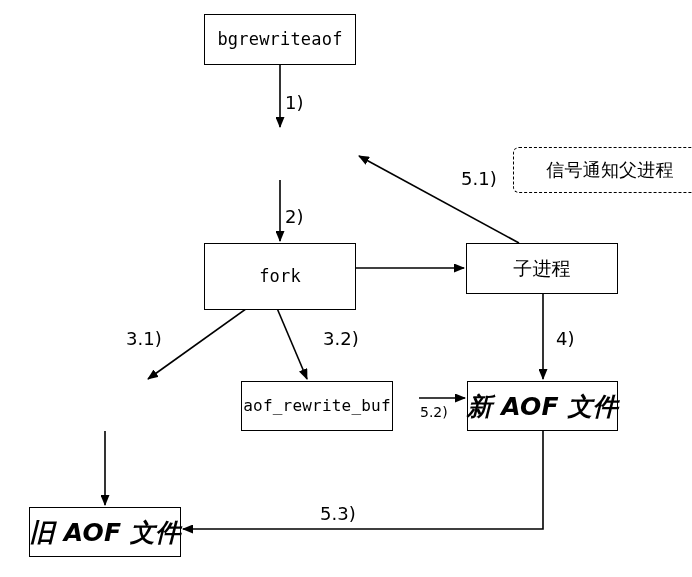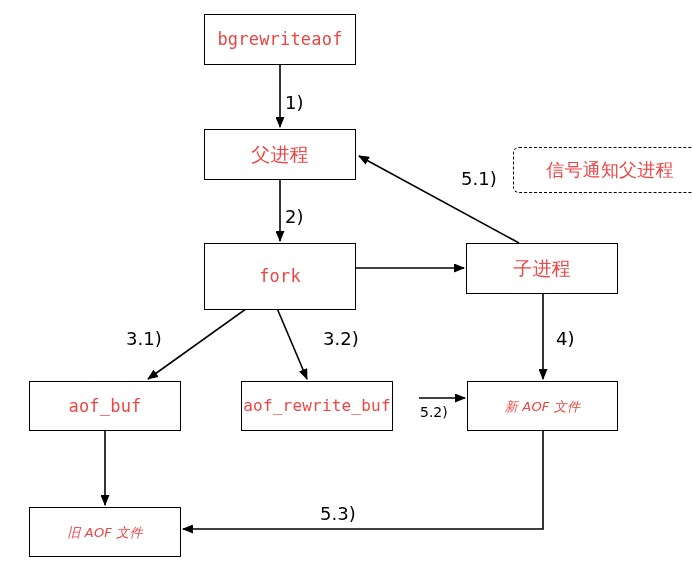--- a/index.html
+++ b/index.html
@@ -25,21 +25,21 @@
     height: 577px;
   }
   .node {
     position: absolute;
     box-sizing: border-box;
     border: 1.6px solid #000000;
     background: #ffffff;
     display: flex;
     align-items: center;
     justify-content: center;
-    color: #ef4444;
+    color: #000000;
     z-index: 3;
   }
   .node.dashed {
     border: 1.6px dashed #000000;
   }
   .node-label {
     font-size: 18px;
     line-height: 1;
     white-space: nowrap;
     letter-spacing: 0.2px;
@@ -49,22 +49,23 @@
     font-size: 17px;
   }
   .node-label.mono-small {
     font-family: "DejaVu Sans Mono", "Liberation Mono", monospace;
     font-size: 16px;
   }
   .node-label.cjk {
     font-size: 19px;
   }
   .node-label.cjk-italic {
-    font-size: 13px;
+    font-size: 25px;
     font-style: italic;
+    font-weight: bold;
   }
   .node-label.cjk-small {
     font-size: 18px;
   }
   .edge-label {
     position: absolute;
     font-size: 18px;
     color: #000000;
     white-space: nowrap;
     z-index: 4;
@@ -101,39 +102,33 @@
 
     <line x1="105" y1="431" x2="105" y2="505" stroke="#000000" stroke-width="1.6" marker-end="url(#arrow)"></line>
 
     <polyline points="543,431 543,529 183,529" fill="none" stroke="#000000" stroke-width="1.6" marker-end="url(#arrow)"></polyline>
   </svg>
 
   <div class="node" style="left:204px; top:14px; width:152px; height:51px;">
     <span class="node-label mono">bgrewriteaof</span>
   </div>
 
-  <div class="node" style="left:204px; top:129px; width:152px; height:51px;">
-    <span class="node-label cjk">父进程</span>
-  </div>
 
   <div class="node dashed" style="left:513px; top:147px; width:194px; height:46px;border-radius:6px;">
     <span class="node-label cjk-small">信号通知父进程</span>
   </div>
 
   <div class="node" style="left:204px; top:243px; width:152px; height:67px;">
     <span class="node-label mono">fork</span>
   </div>
 
   <div class="node" style="left:466px; top:243px; width:152px; height:51px;text-align:right;">
     <span class="node-label cjk">子进程</span>
   </div>
 
-  <div class="node" style="left:29px; top:381px; width:152px; height:50px;">
-    <span class="node-label mono">aof_buf</span>
-  </div>
 
   <div class="node" style="left:241px; top:381px; width:152px; height:50px;">
     <span class="node-label mono-small">aof_rewrite_buf</span>
   </div>
 
   <div class="node" style="left:467px; top:381px; width:151px; height:50px;">
     <span class="node-label cjk-italic">新 AOF 文件</span>
   </div>
 
   <div class="node" style="left:29px; top:507px; width:152px; height:50px;">

